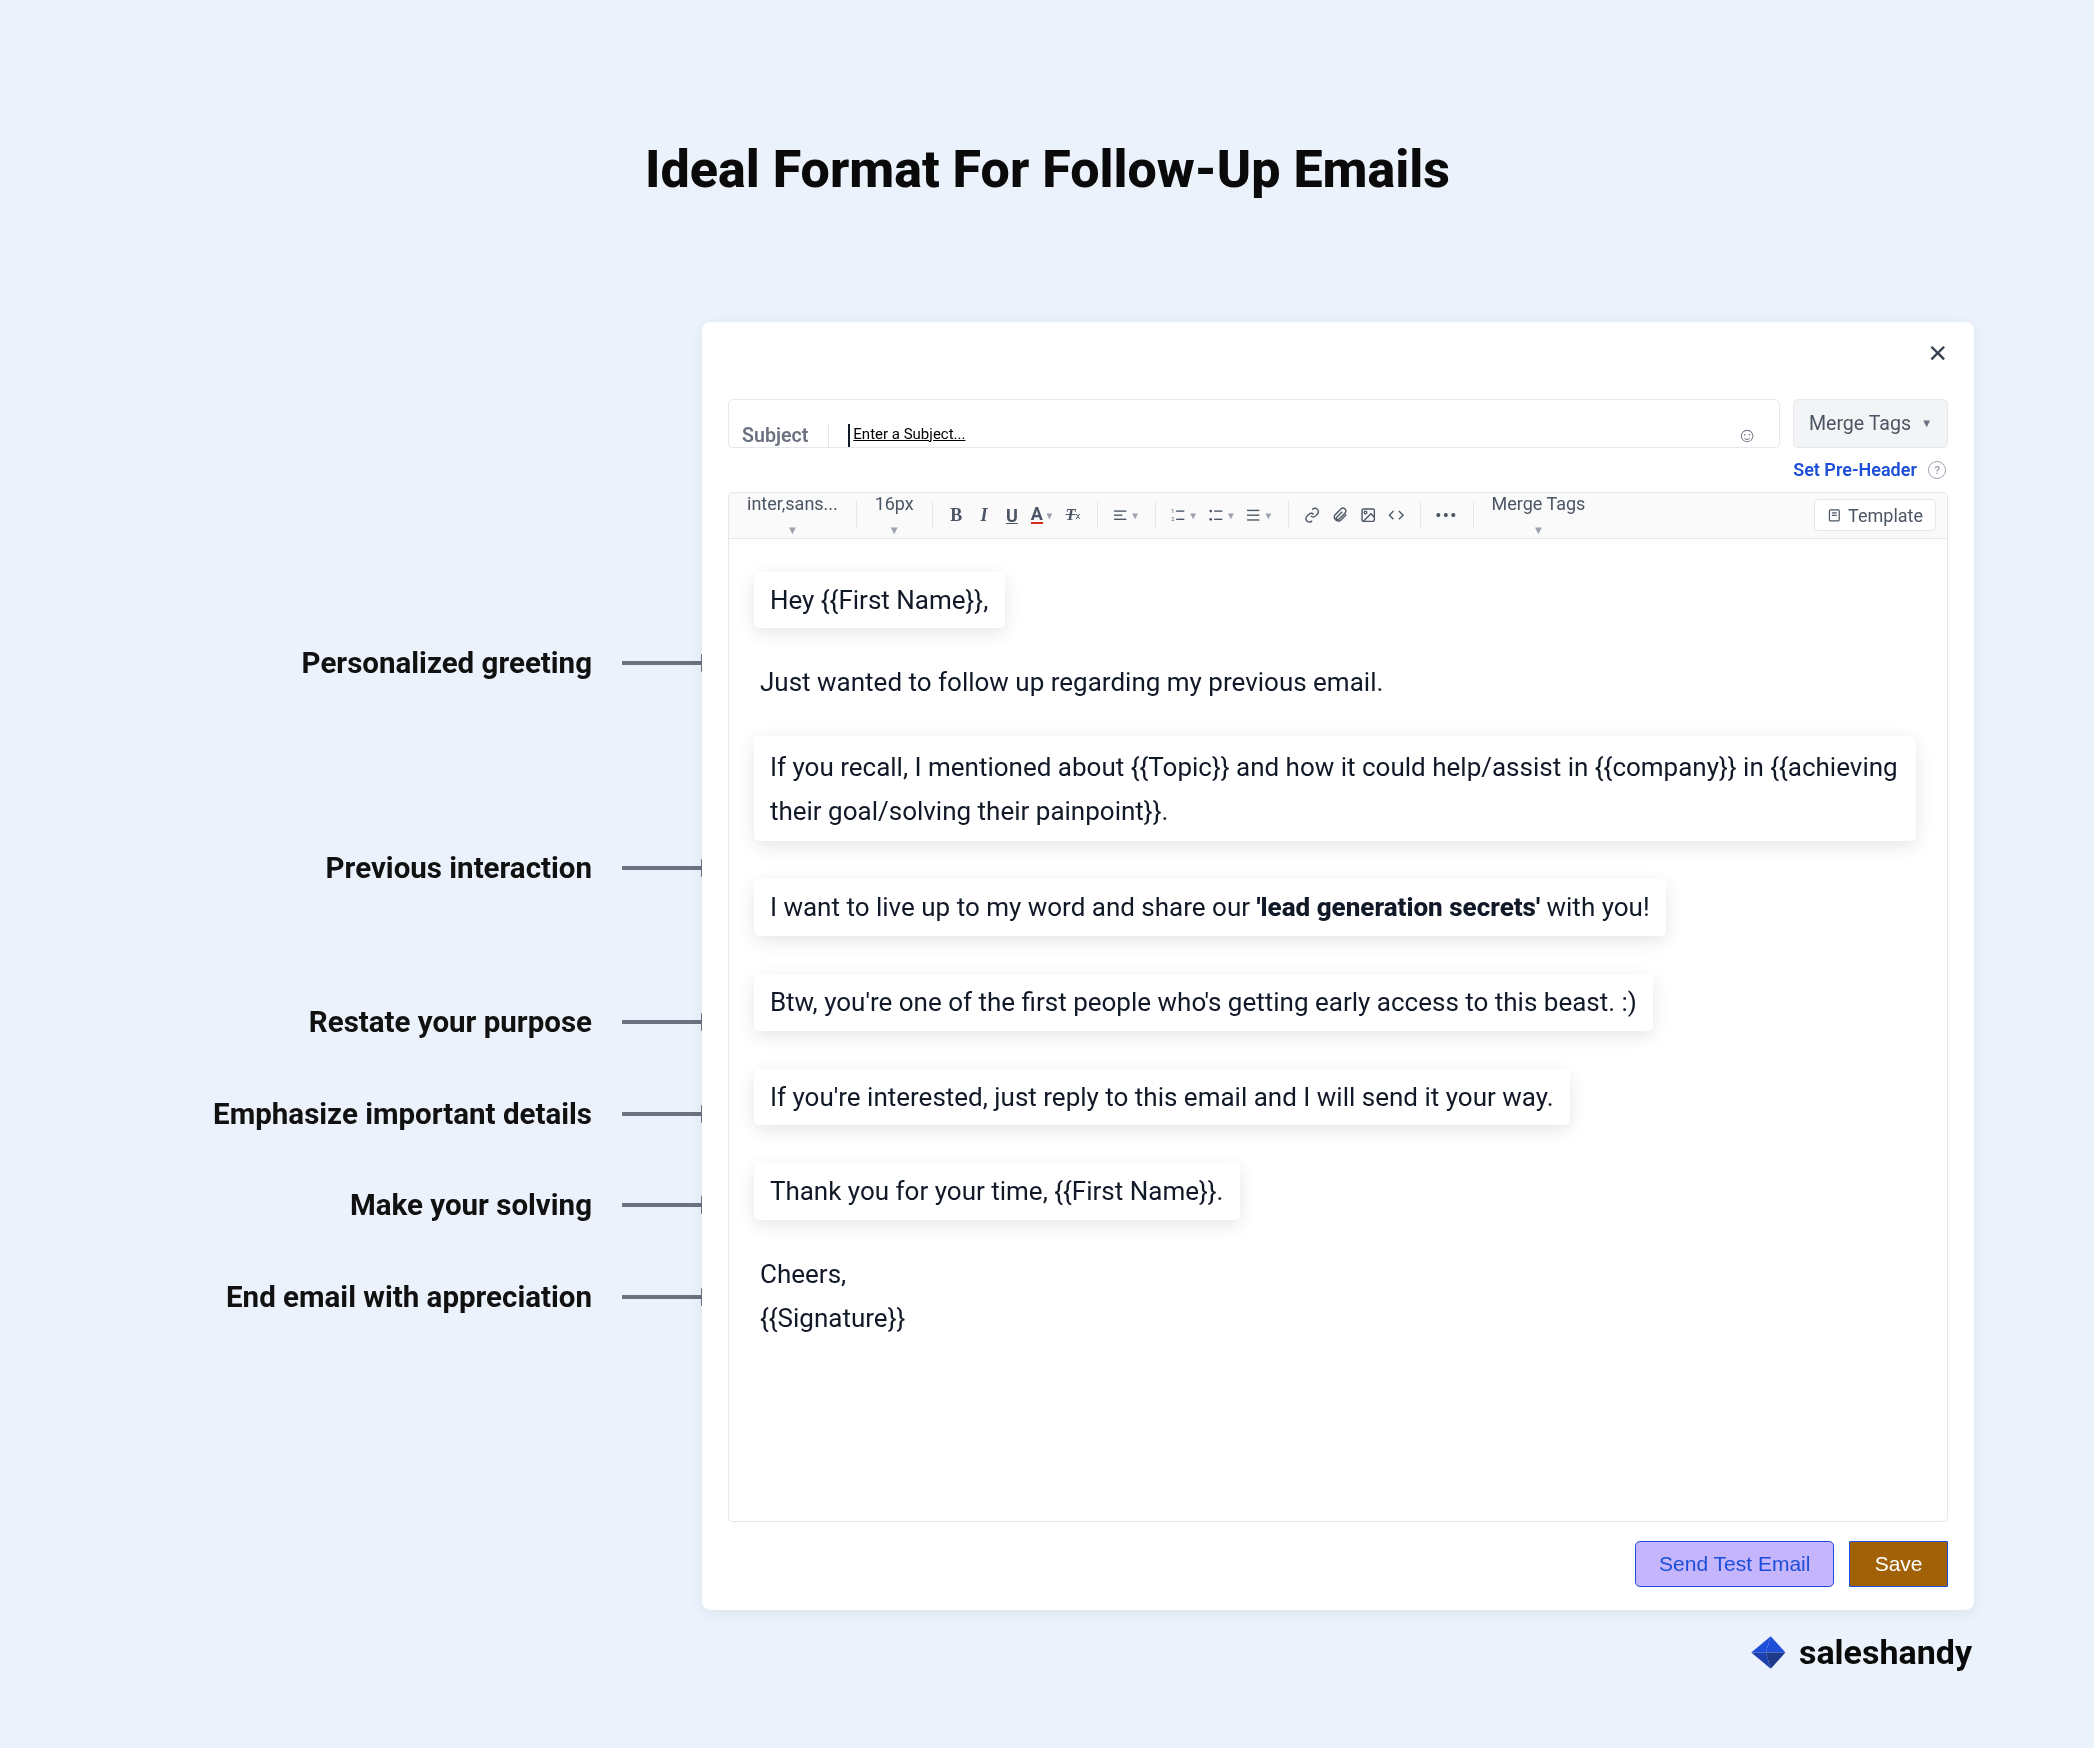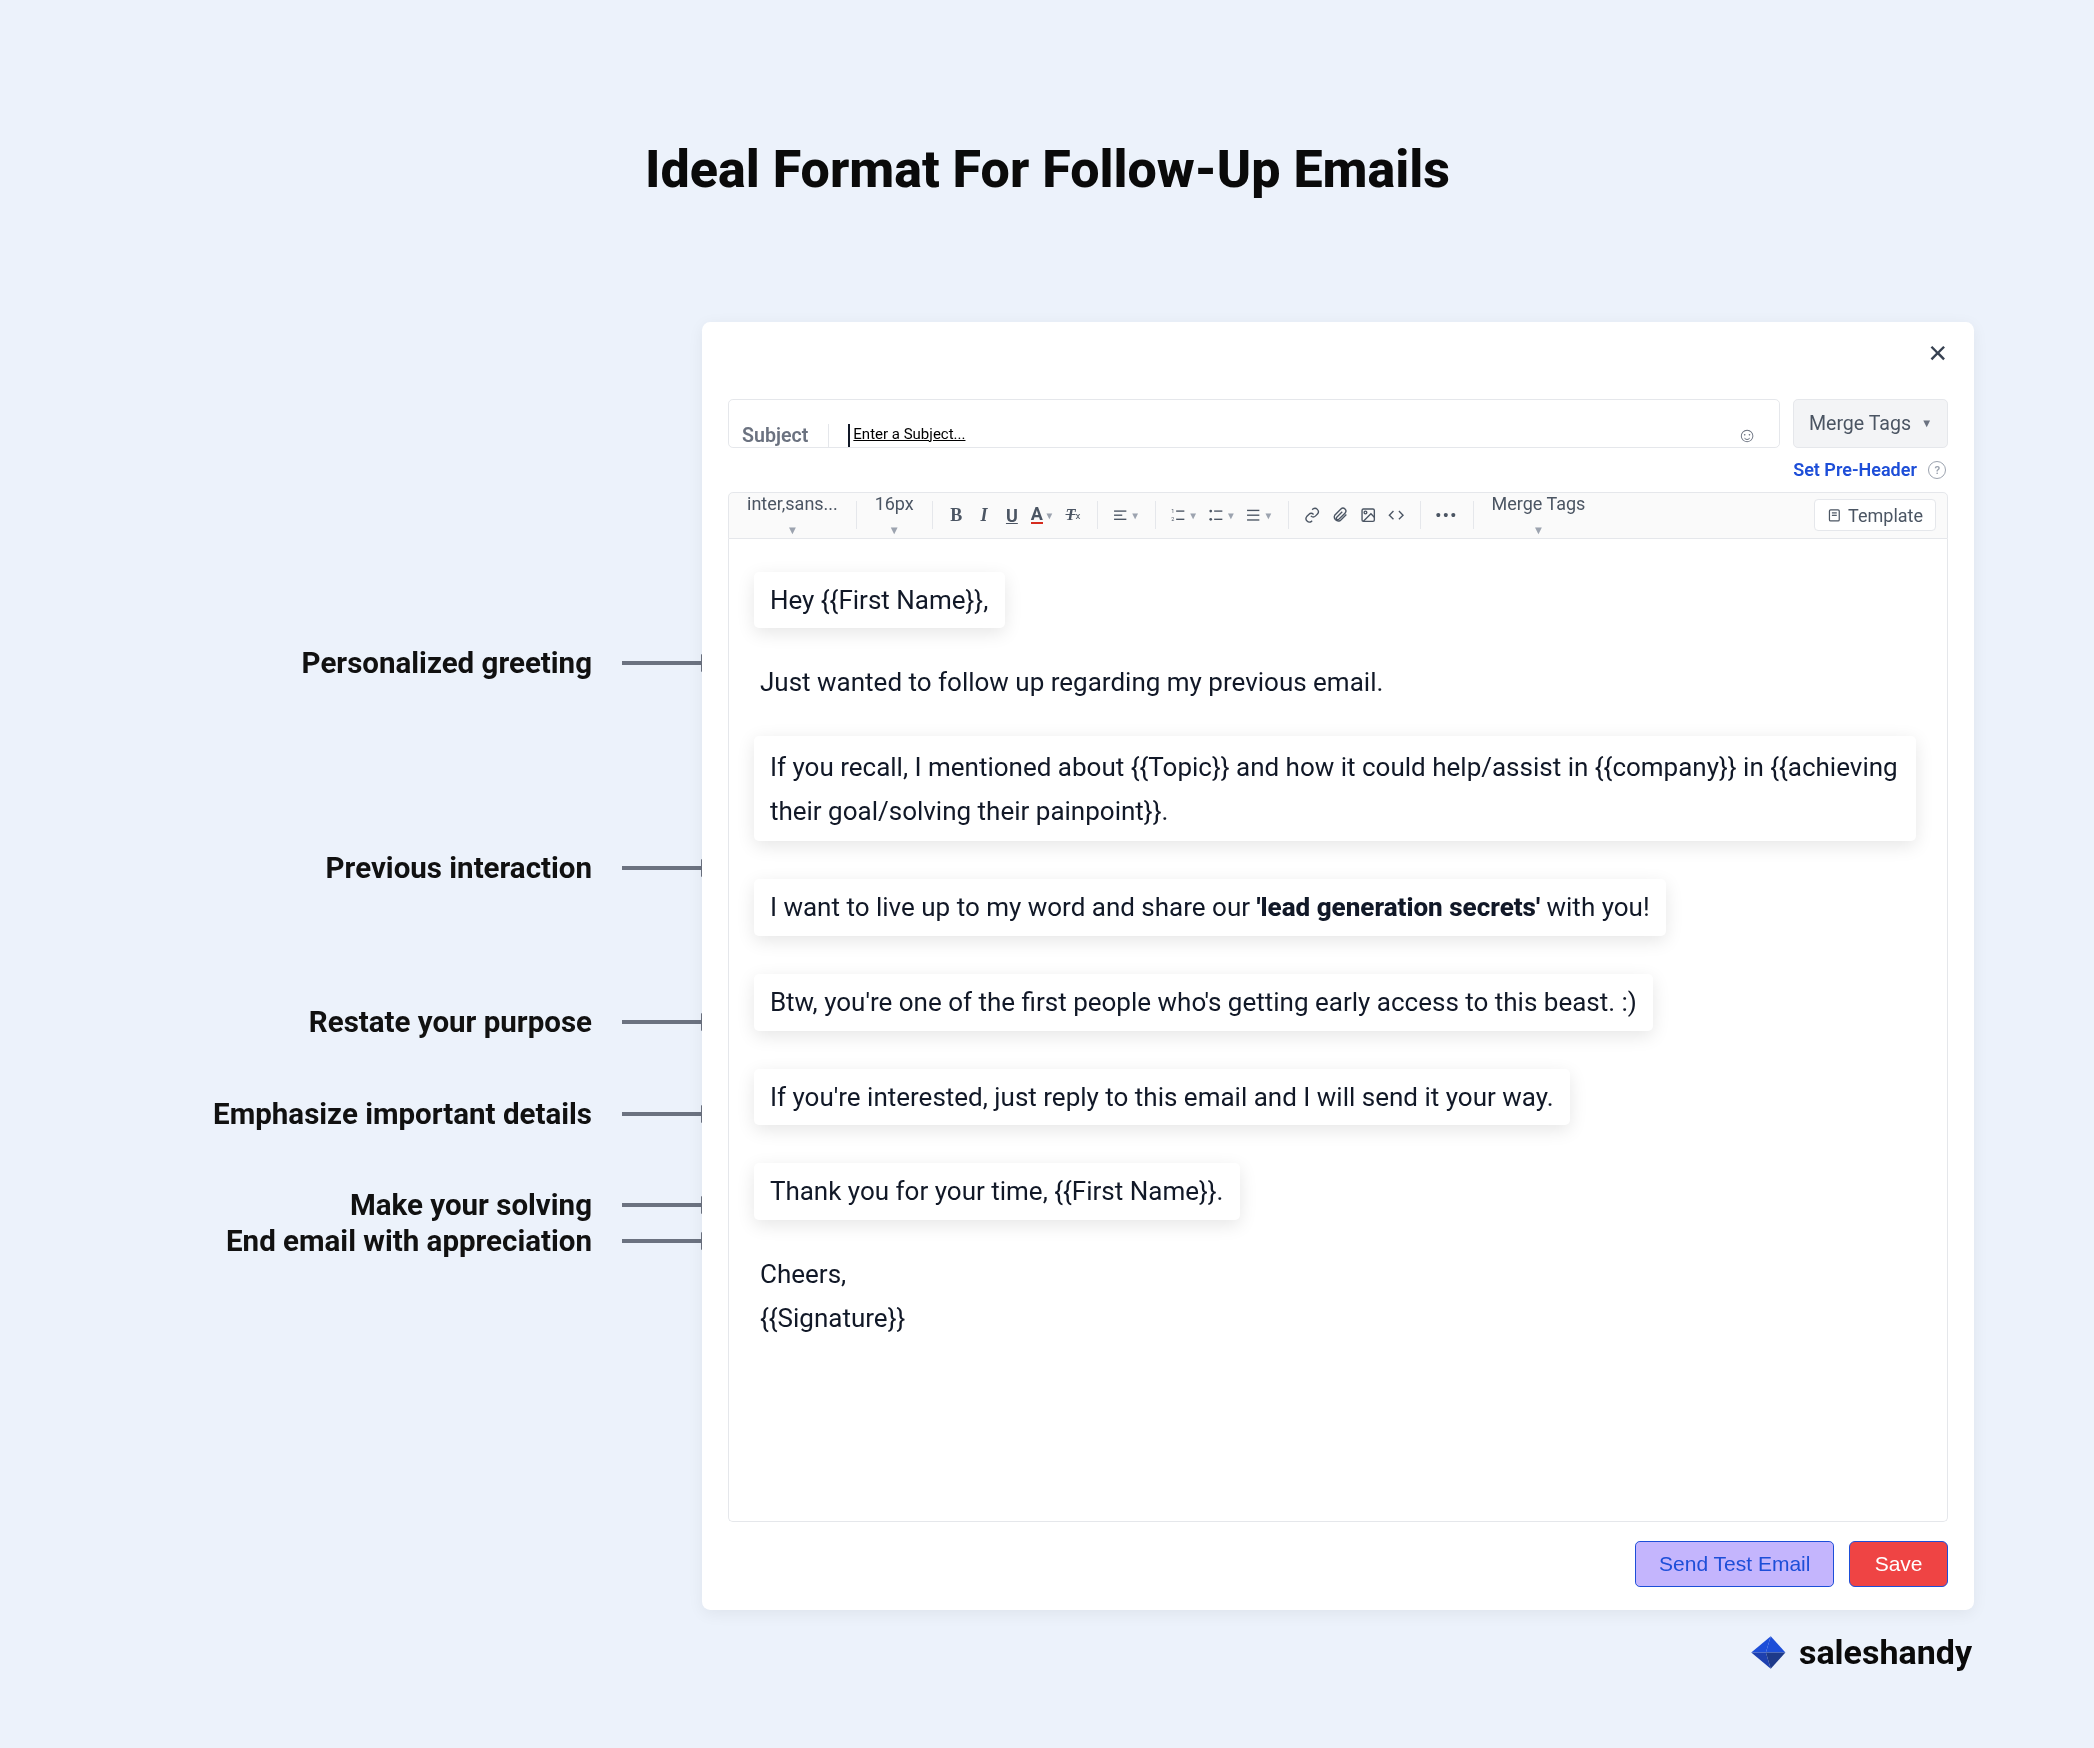--- a/index.html
+++ b/index.html
@@ -268,23 +268,23 @@
     border: 1.6px solid #1d4ed8;
     color: #1d4ed8;
     background: #c4b5fd;
     border-radius: 4.9px;
     padding: 9.8px 23px;
     font-size: 21px;
     font-weight: 500;
   }
   .btn-primary {
     border: 1.6px solid #1d4ed8;
-    background: #ef4444;
+    background: #a16207;
     color: #fff;
-    border-radius: 6px;
+    border-radius: 1px;
     padding: 9.8px 24.5px;
     font-size: 21px;
     font-weight: 500;
   }
 
   
   .brand {
     position: absolute;
     right: 123px;
     bottom: 77px;
@@ -321,21 +321,21 @@
     <span class="arrow"></span>
   </div>
   <div class="anno" style="top:1097px">
     <span class="anno-label">Emphasize important details</span>
     <span class="arrow"></span>
   </div>
   <div class="anno" style="top:1188px">
     <span class="anno-label">Make your solving</span>
     <span class="arrow"></span>
   </div>
-  <div class="anno" style="top:1224px">
+  <div class="anno" style="top:1280px">
     <span class="anno-label">End email with appreciation</span>
     <span class="arrow"></span>
   </div>
 </div>
 
 <div class="editor">
   <div class="editor-close">✕</div>
 
   <div class="subject-row">
     <div class="subject-box">

